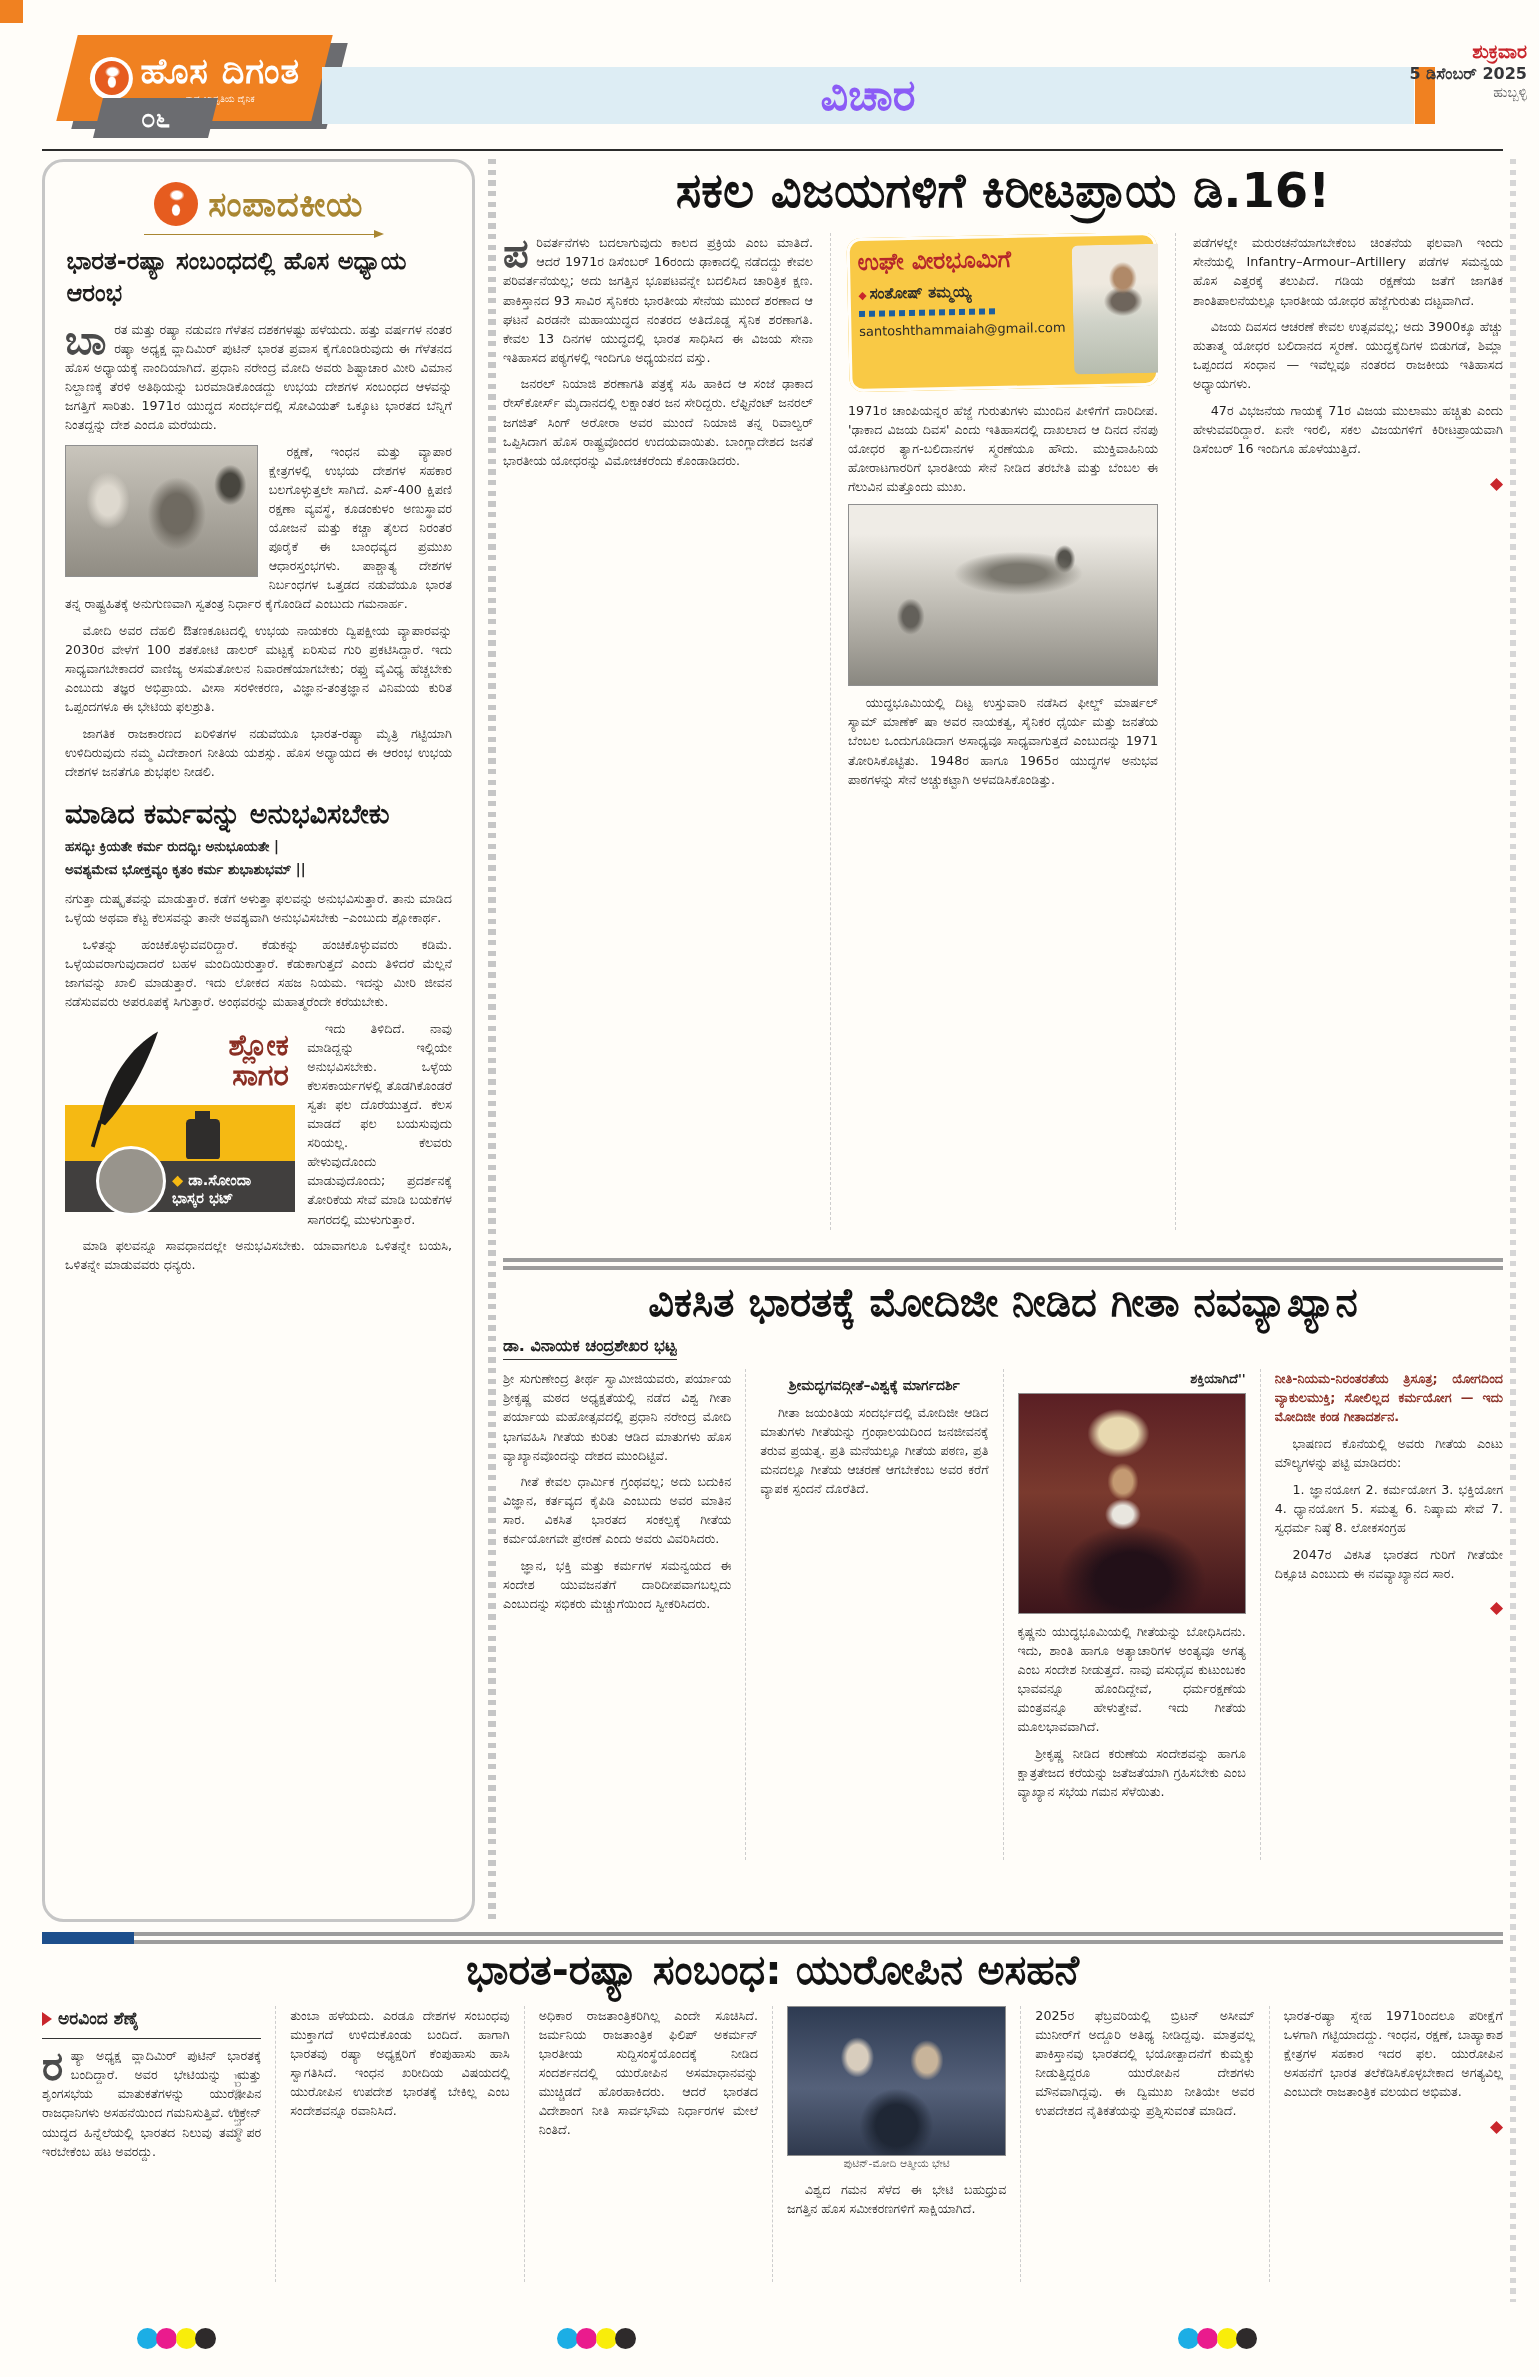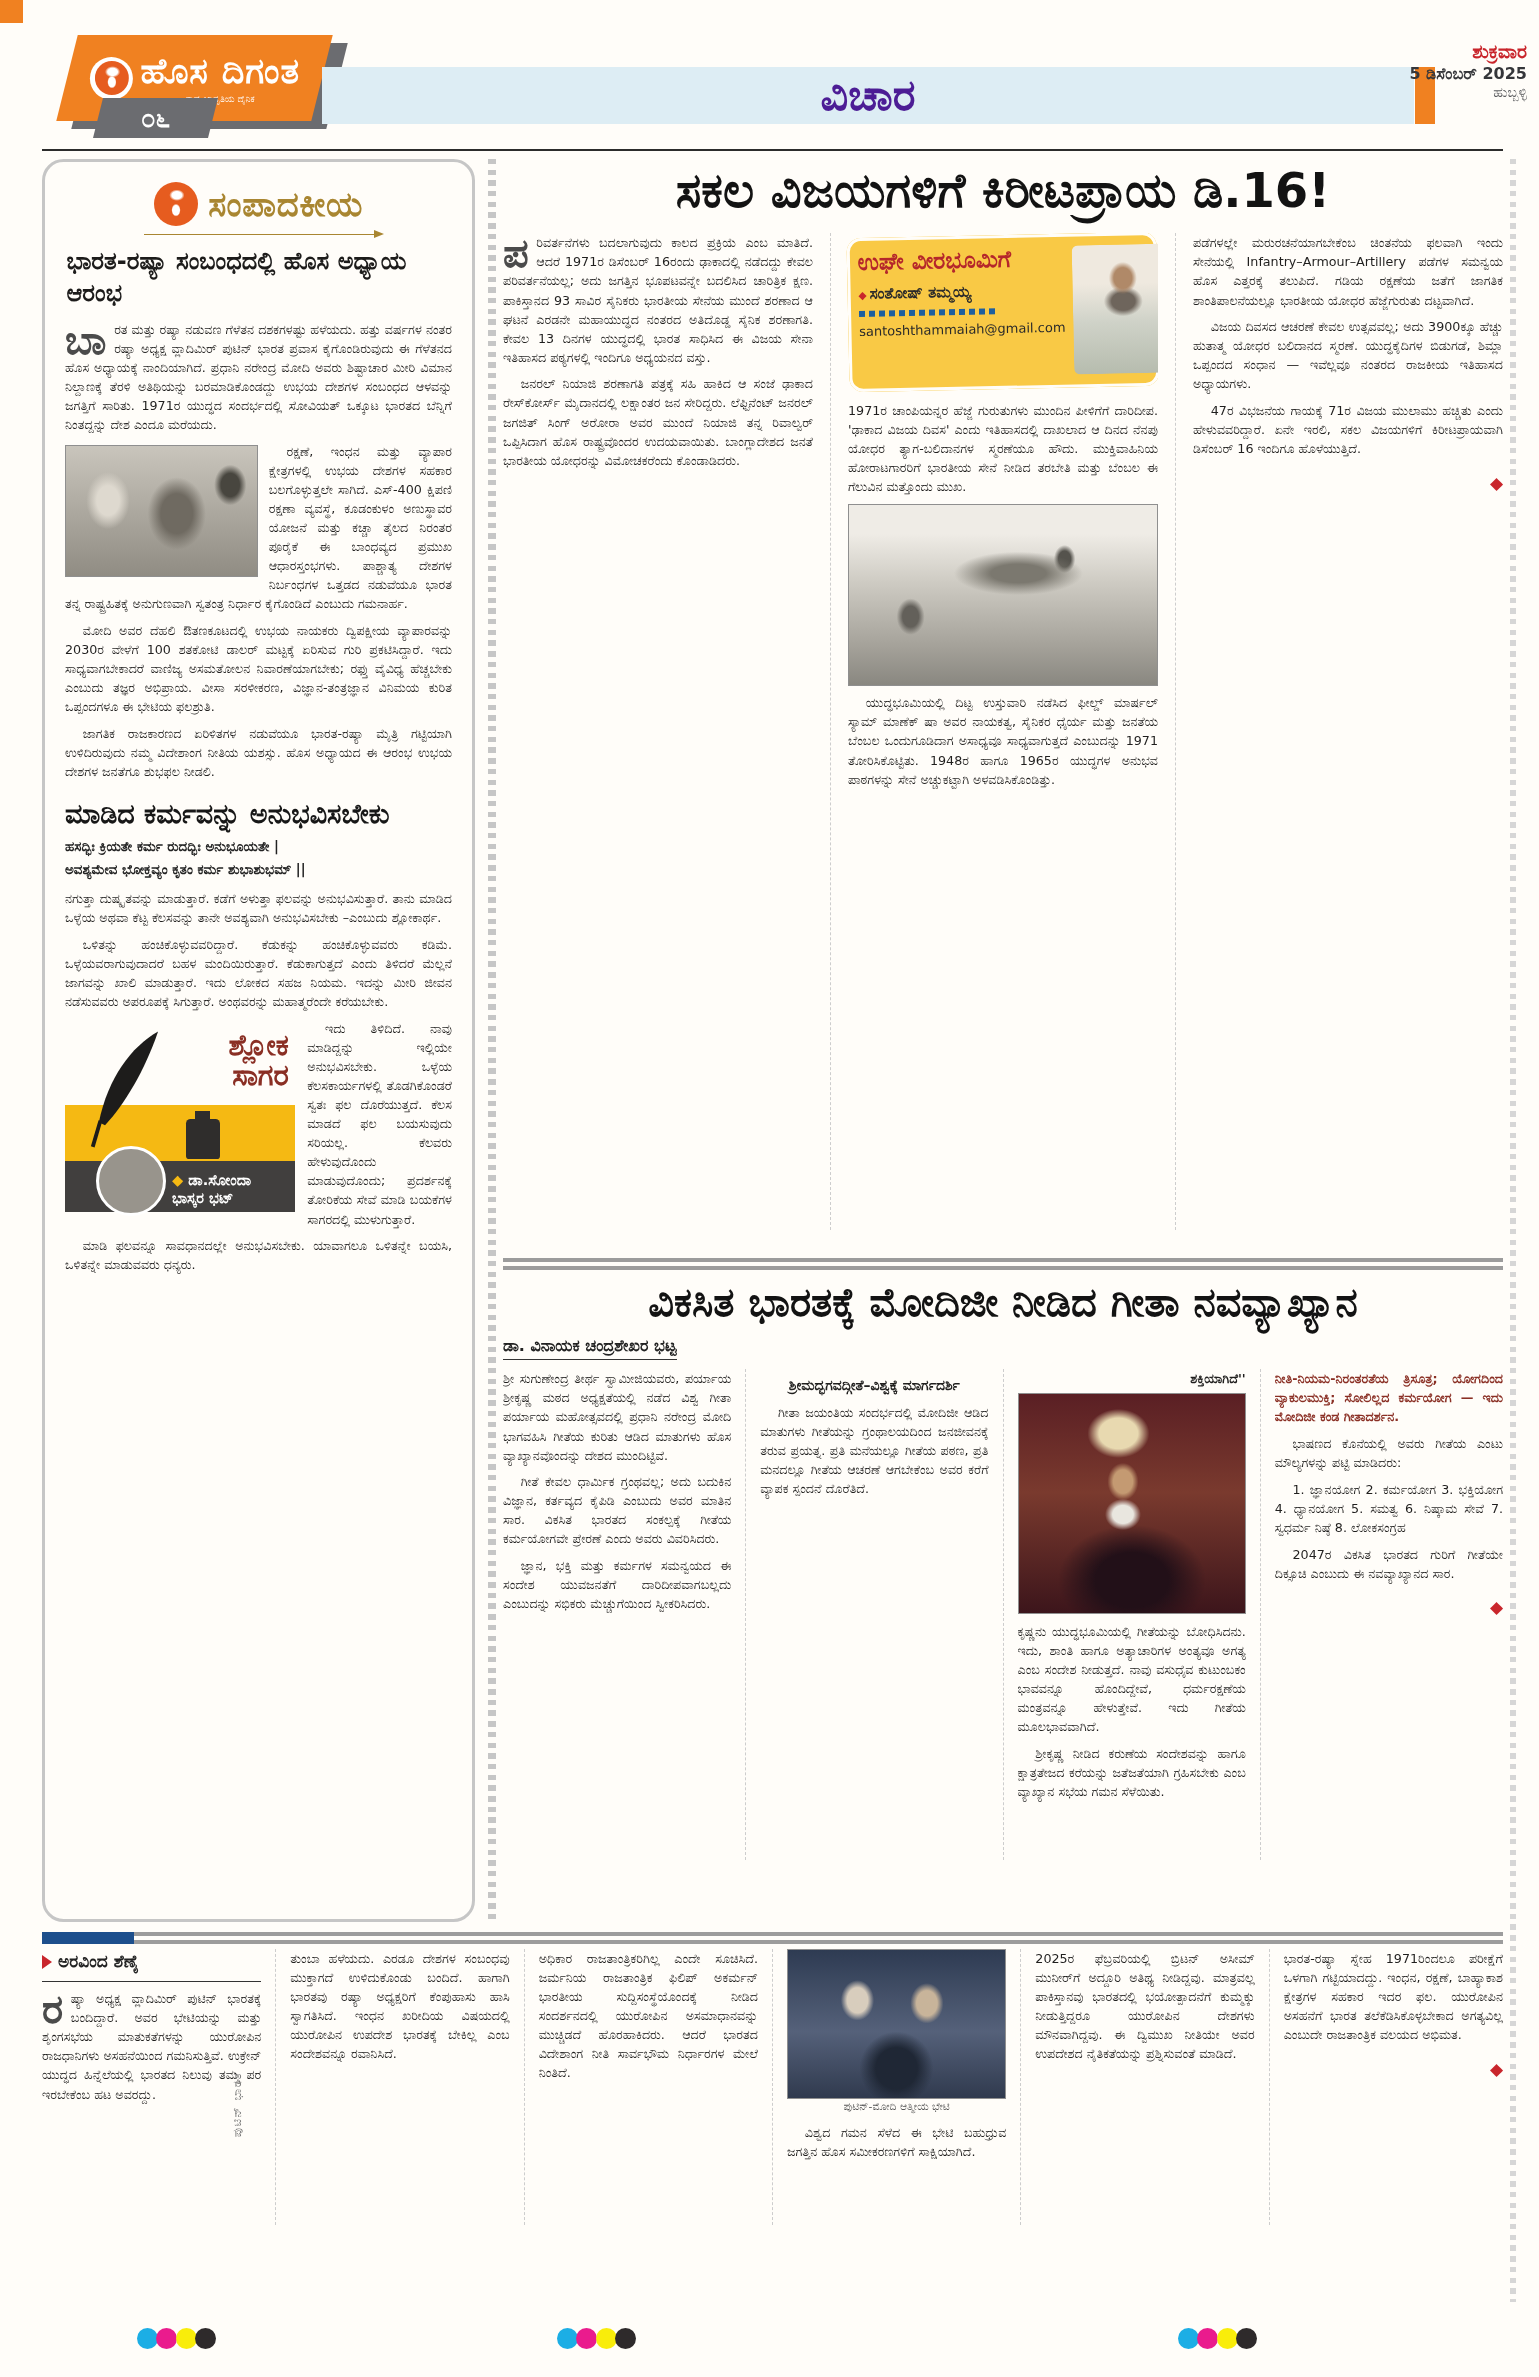--- a/index.html
+++ b/index.html
@@ -18,21 +18,21 @@
             background:radial-gradient(7.7px 10.7px at 50% 62%, #fff 0 45%, transparent 60%),
                        radial-gradient(12.3px 9.2px at 52% 32%, #fff 0 40%, transparent 62%),#e65c1f;}
   .logo-text{line-height:1;}
   .logo-title{font-size:35px;font-weight:800;color:#fff;letter-spacing:0.8px;}
   .logo-tag{font-size:9.2px;color:#fff;margin-top:4.6px;text-align:center;}
   .page-tab{position:absolute;left:98px;top:98px;width:115px;height:40px;background:#6b6c70;transform:skewX(-14deg);
             display:flex;align-items:center;justify-content:center;}
   .page-tab span{transform:skewX(14deg);color:#fff;font-size:26px;font-weight:700;}
   .band{position:absolute;left:322px;top:67px;width:1092px;height:57px;background:#ddedf4;}
   .section-title{position:absolute;left:322px;top:67px;width:1092px;height:57px;line-height:57px;text-align:center;
-                 font-size:43px;font-weight:800;color:#4c1d95;}
+                 font-size:43px;font-weight:800;color:#8b5cf6;}
   .band-bar{position:absolute;left:1415px;top:67px;width:20px;height:57px;background:#f08121;}
   .dateblock{position:absolute;left:1357px;top:40px;width:170px;text-align:right;line-height:1.25;}
   .dateblock .day{color:#c9262c;font-weight:800;font-size:19px;}
   .dateblock .date{color:#35363a;font-weight:700;font-size:16px;}
   .dateblock .city{color:#5a5b5e;font-size:14px;}
   .rule-top{position:absolute;left:42px;top:149px;width:1461px;height:2.3px;background:#2c2c2c;}
 
   
   .vsep{position:absolute;left:488px;top:159px;width:7.7px;height:1763px;
         background:repeating-linear-gradient(180deg,#c6c6c6 0 5.4px,transparent 5.4px 10.7px);}
@@ -288,20 +288,21 @@
         <p class="first redlead">ನೀತಿ-ನಿಯಮ-ನಿರಂತರತೆಯ ತ್ರಿಸೂತ್ರ; ಯೋಗದಿಂದ ವ್ಯಾಕುಲಮುಕ್ತಿ; ಸೋಲಿಲ್ಲದ ಕರ್ಮಯೋಗ — ಇದು ಮೋದಿಜೀ ಕಂಡ ಗೀತಾದರ್ಶನ.</p>
         <p>ಭಾಷಣದ ಕೊನೆಯಲ್ಲಿ ಅವರು ಗೀತೆಯ ಎಂಟು ಮೌಲ್ಯಗಳನ್ನು ಪಟ್ಟಿ ಮಾಡಿದರು:</p>
         <p>1. ಜ್ಞಾನಯೋಗ 2. ಕರ್ಮಯೋಗ 3. ಭಕ್ತಿಯೋಗ 4. ಧ್ಯಾನಯೋಗ 5. ಸಮತ್ವ 6. ನಿಷ್ಕಾಮ ಸೇವೆ 7. ಸ್ವಧರ್ಮ ನಿಷ್ಠೆ 8. ಲೋಕಸಂಗ್ರಹ</p>
         <p>2047ರ ವಿಕಸಿತ ಭಾರತದ ಗುರಿಗೆ ಗೀತೆಯೇ ದಿಕ್ಸೂಚಿ ಎಂಬುದು ಈ ನವವ್ಯಾಖ್ಯಾನದ ಸಾರ.</p>
         <span class="endmark">◆</span>
       </div>
     </div>
   </section>
 
   <section class="russia">
+    <h1 class="russia-headline">ಭಾರತ-ರಷ್ಯಾ ಸಂಬಂಧ: ಯುರೋಪಿನ ಅಸಹನೆ</h1>
     <div class="cols">
       <div class="col body">
         <div class="rbyline">
           <span class="tri"></span>
           <span>ಅರವಿಂದ ಶೆಣೈ</span>
         </div>
         <p class="first"><span class="dropcap">ರ</span><span>ಷ್ಯಾ ಅಧ್ಯಕ್ಷ ವ್ಲಾದಿಮಿರ್ ಪುಟಿನ್ ಭಾರತಕ್ಕೆ ಬಂದಿದ್ದಾರೆ. ಅವರ ಭೇಟಿಯನ್ನು ಮತ್ತು ಶೃಂಗಸಭೆಯ ಮಾತುಕತೆಗಳನ್ನು ಯುರೋಪಿನ ರಾಜಧಾನಿಗಳು ಅಸಹನೆಯಿಂದ ಗಮನಿಸುತ್ತಿವೆ. ಉಕ್ರೇನ್ ಯುದ್ಧದ ಹಿನ್ನೆಲೆಯಲ್ಲಿ ಭಾರತದ ನಿಲುವು ತಮ್ಮ ಪರ ಇರಬೇಕೆಂಬ ಹಟ ಅವರದ್ದು.</span></p>
       </div>
       <div class="col body">
         <p class="first">ತುಂಬಾ ಹಳೆಯದು. ಎರಡೂ ದೇಶಗಳ ಸಂಬಂಧವು ಮುಕ್ತಾಗದೆ ಉಳಿದುಕೊಂಡು ಬಂದಿದೆ. ಹಾಗಾಗಿ ಭಾರತವು ರಷ್ಯಾ ಅಧ್ಯಕ್ಷರಿಗೆ ಕೆಂಪುಹಾಸು ಹಾಸಿ ಸ್ವಾಗತಿಸಿದೆ. ಇಂಧನ ಖರೀದಿಯ ವಿಷಯದಲ್ಲಿ ಯುರೋಪಿನ ಉಪದೇಶ ಭಾರತಕ್ಕೆ ಬೇಕಿಲ್ಲ ಎಂಬ ಸಂದೇಶವನ್ನೂ ರವಾನಿಸಿದೆ.</p>

